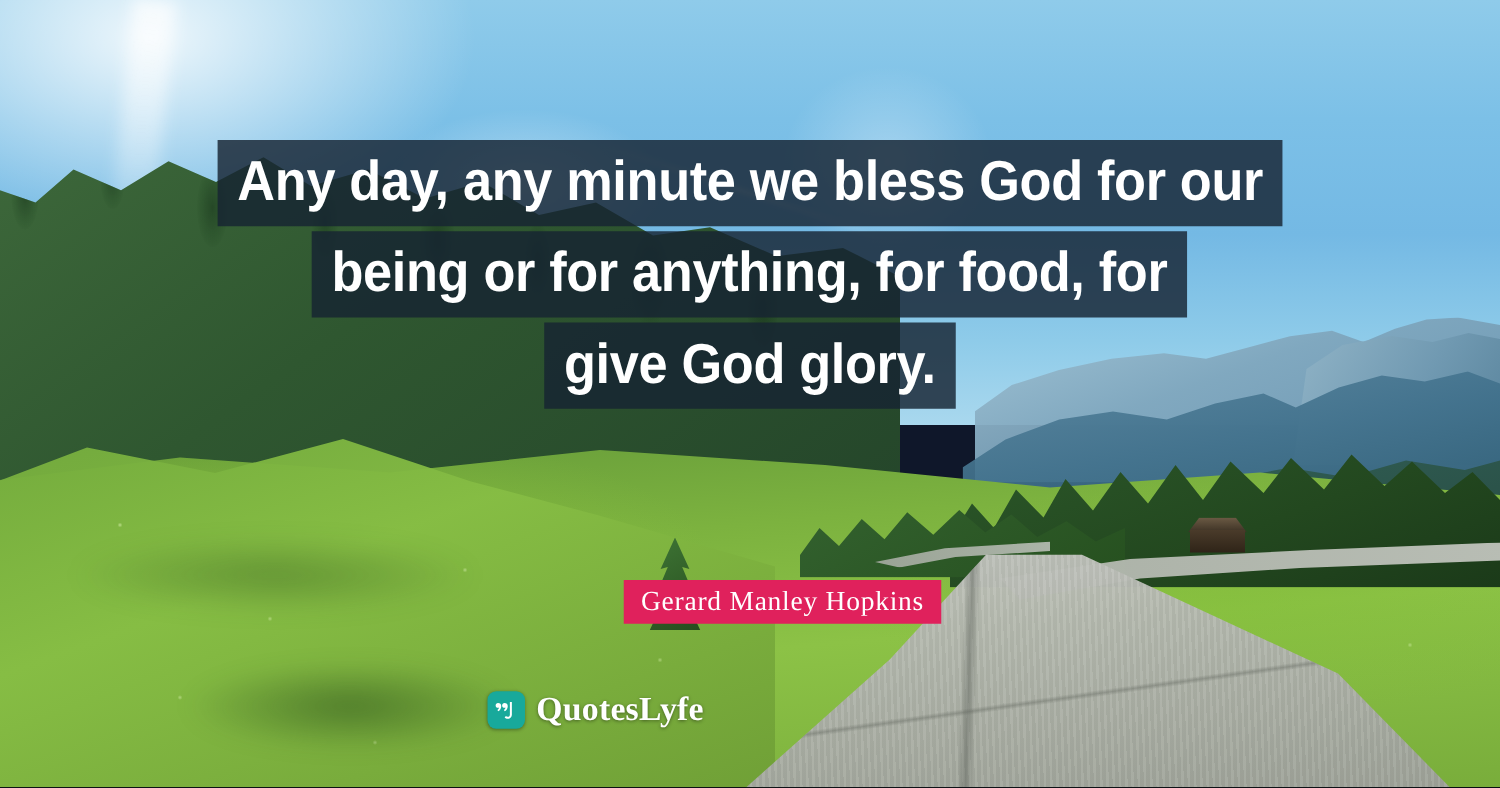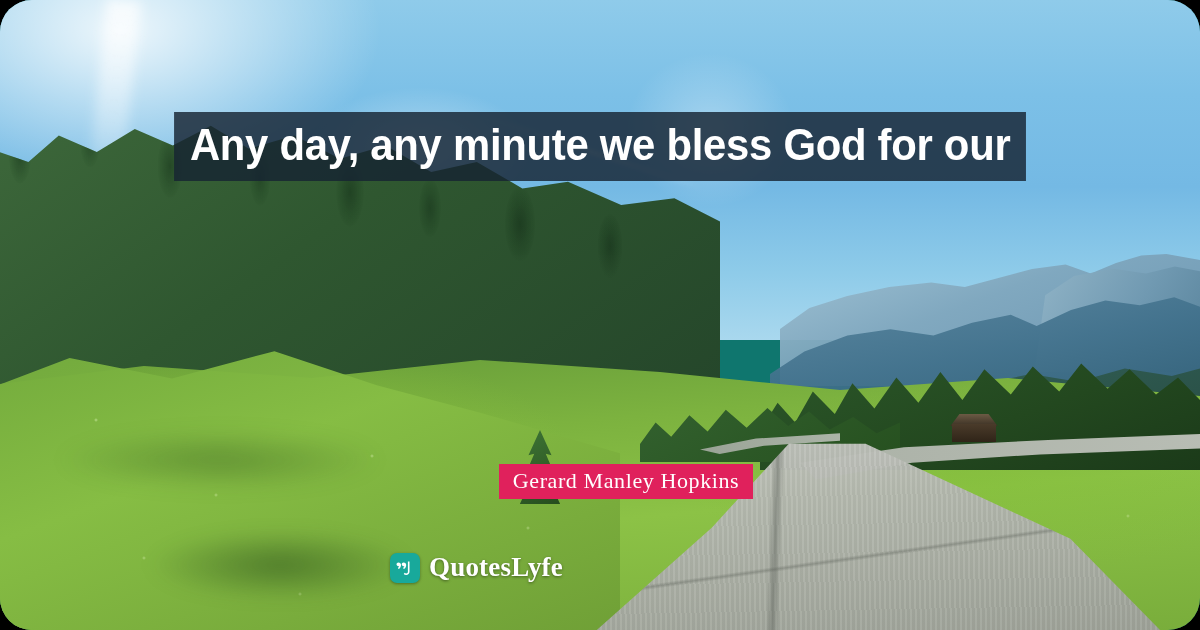--- a/index.html
+++ b/index.html
@@ -2,22 +2,21 @@
 <html><head>
 <meta charset="utf-8">
 <style>
   html,body{margin:0;padding:0;background:#000;}
   body{font-family:"Liberation Sans",sans-serif;}
 
   .canvas{
     position:relative;
     width:1200px;height:630px;
     overflow:hidden;
-    background:#0f766e;
-    border-radius:32px;
+    background:#0f172a;
   }
 
   
   .sky{
     position:absolute;left:0;top:0;width:1200px;height:340px;
     background:
       radial-gradient(ellipse 420px 260px at 120px 30px, rgba(255,255,255,.85) 0%, rgba(255,255,255,0) 62%),
       radial-gradient(ellipse 160px 90px at 420px 150px, rgba(255,255,255,.40) 0%, rgba(255,255,255,0) 70%),
       radial-gradient(ellipse 120px 110px at 710px 130px, rgba(255,255,255,.33) 0%, rgba(255,255,255,0) 70%),
       linear-gradient(#8fcbea 0%, #7cc0e7 28%, #74b9e4 55%, #8ecbe9 80%, #a9d8ee 100%);
@@ -282,20 +281,26 @@
   <div class="path-far"></div>
   <div class="path-branch"></div>
   <div class="path-main"></div>
   <div class="path-grain"></div>
   <div class="path-seam"></div>
 
   <div class="quote-wrap">
     <div class="q-line">
       <span>Any day, any minute we bless God for our</span>
     </div>
+    <div class="q-line">
+      <span>being or for anything, for food, for</span>
+    </div>
+    <div class="q-line">
+      <span>give God glory.</span>
+    </div>
   </div>
 
   <div class="author-wrap">
     <span>Gerard Manley Hopkins</span>
   </div>
 
   <div class="logo">
     <div class="logo-mark">
       <svg width="20" height="20" viewBox="0 0 20 20" aria-hidden="true">
         <path d="M3.4 4.4c-1.1 0-1.9.8-1.9 1.9s.8 1.9 1.9 1.9c.3 0 .6-.1.8-.2-.1.8-.6 1.5-1.3 1.9l.7 1.1c1.5-.8 2.4-2.3 2.4-4.1 0-1.5-1-2.5-2.6-2.5z" fill="#ffffff"></path>

